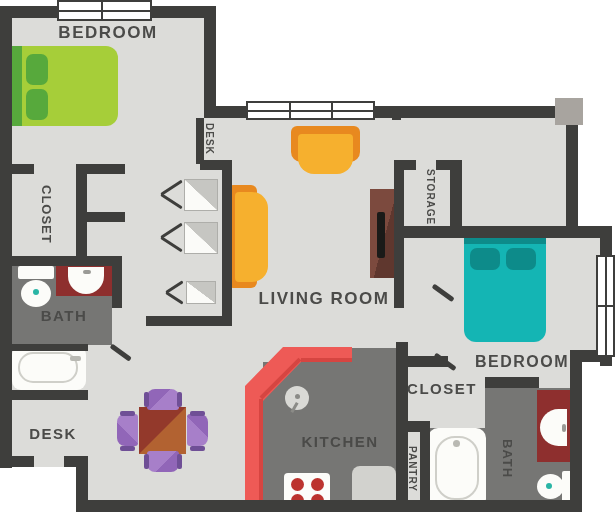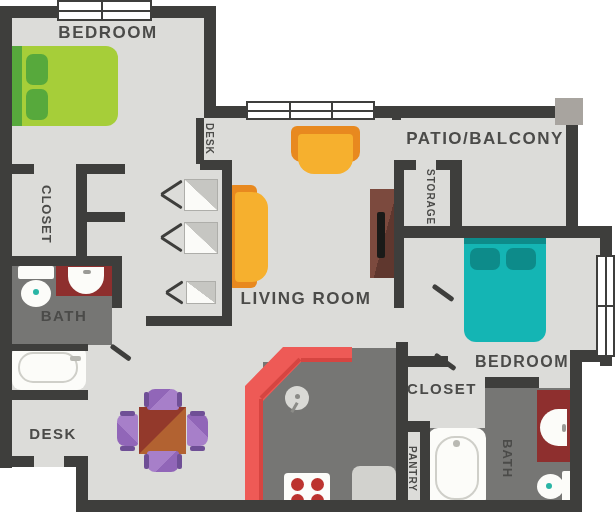--- a/index.html
+++ b/index.html
@@ -174,21 +174,21 @@
   <div class="win" style="left:596px;top:255px;width:19px;height:102px;">
     <div class="winline" style="left:7px;top:0;width:2px;height:100%;"></div>
     <div class="winline" style="left:0;top:49%;width:100%;height:2px;"></div>
   </div>
 
   <div class="lbl" style="left:28px;top:22px;width:160px;height:22px;font-size:17px;">BEDROOM</div>
   <div class="lbl v" style="left:34px;top:166px;width:24px;height:96px;font-size:13px;">CLOSET</div>
   <div class="lbl v" style="left:200px;top:116px;width:18px;height:46px;font-size:10px;">DESK</div>
   <div class="lbl" style="left:34px;top:306px;width:60px;height:18px;font-size:15px;">BATH</div>
   <div class="lbl" style="left:18px;top:424px;width:70px;height:18px;font-size:15px;">DESK</div>
-  <div class="lbl" style="left:236px;top:288px;width:140px;height:22px;font-size:17px;">LIVING ROOM</div>
+  <div class="lbl" style="left:254px;top:288px;width:140px;height:22px;font-size:17px;">LIVING ROOM</div>
+  <div class="lbl" style="left:298px;top:432px;width:84px;height:18px;font-size:15px;color:#4a4a48;">KITCHEN</div>
   <div class="lbl v" style="left:402px;top:436px;width:20px;height:66px;font-size:10px;">PANTRY</div>
-  <div class="lbl" style="left:410px;top:128px;width:150px;height:22px;font-size:17px;">PATIO/BALCONY</div>
   <div class="lbl v" style="left:421px;top:164px;width:18px;height:66px;font-size:10px;">STORAGE</div>
   <div class="lbl" style="left:474px;top:352px;width:96px;height:20px;font-size:16px;">BEDROOM</div>
   <div class="lbl" style="left:408px;top:379px;width:68px;height:18px;font-size:15px;">CLOSET</div>
   <div class="lbl v" style="left:495px;top:424px;width:24px;height:70px;font-size:13px;">BATH</div>
 
 </div>
 
 </body></html>

